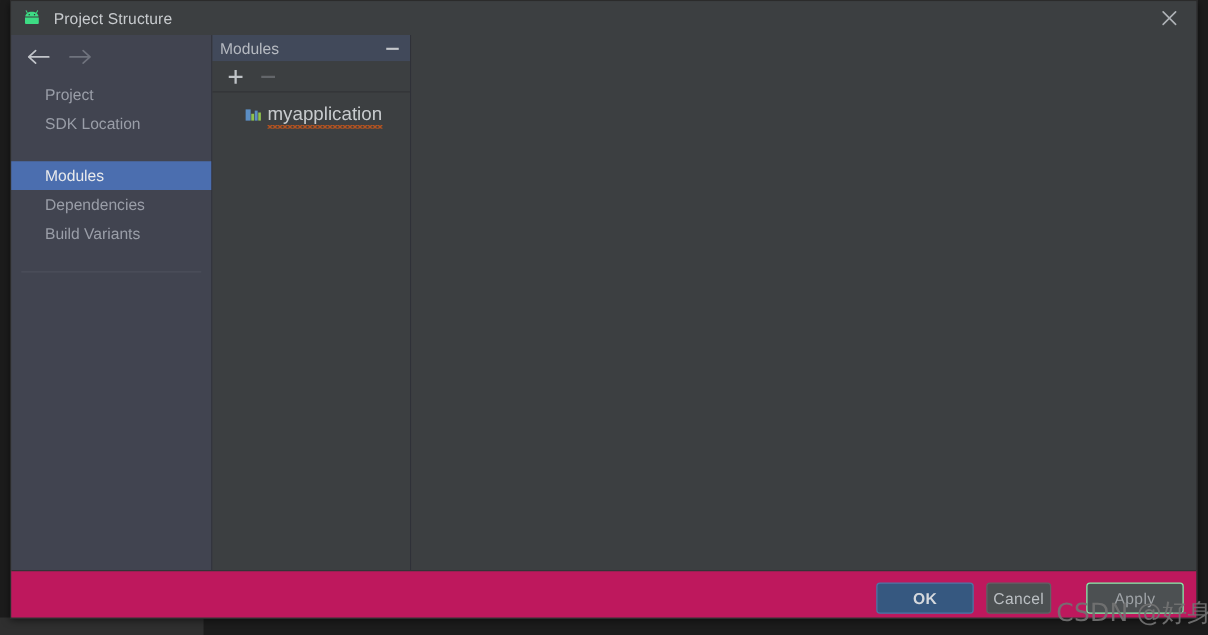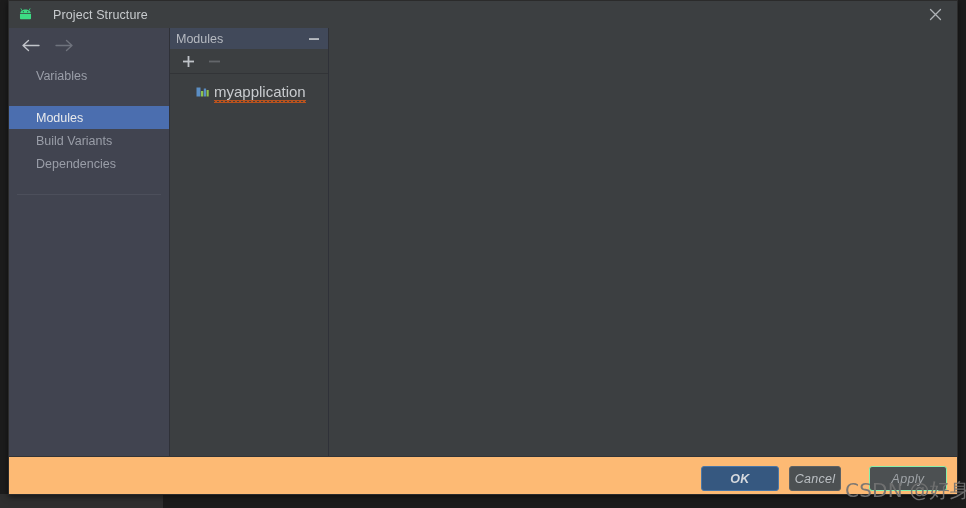--- a/index.html
+++ b/index.html
@@ -44,21 +44,20 @@
   }
 
   
   #titlebar {
     position: absolute;
     left: 0; top: 0;
     width: 100%; height: 27px;
     background: #3c3f41;
     display: flex;
     align-items: center;
-    gap: 10px;
   }
   #android-icon {
     margin-left: 8px;
     width: 17px; height: 17px;
     display: block;
   }
   #title-text {
     margin-left: 9px;
     color: #c8cbce;
     font-size: 12.5px;
@@ -228,24 +227,23 @@
     left: 320px; top: 0;
     right: 0; height: 428px;
     background: #3c3f41;
   }
 
   
   #footer {
     position: absolute;
     left: 0; top: 455px;
     width: 100%; height: 38px;
-    background: #fdba74;
+    background: #be185d;
     border-top: 1px solid #323437;
     box-sizing: border-box;
-    font-style: italic;
   }
   .dlg-btn {
     position: absolute;
     top: 9px;
     height: 25px;
     border-radius: 3px;
     font-size: 12.5px;
     display: flex;
     align-items: center;
     justify-content: center;
@@ -330,33 +328,36 @@
           </div>
           <div class="nav-arrow" id="nav-fwd">
             <svg width="19" height="13" viewBox="0 0 19 13">
               <path d="M1 6.5 H17 M11.5 1.5 L17 6.5 L11.5 11.5" stroke="#6f737d" stroke-width="1.35" fill="none" stroke-linecap="round" stroke-linejoin="round"></path>
             </svg>
           </div>
         </div>
 
         <div id="sidebar-list">
           <div class="side-item">
-            <span>Variables</span>
+            <span>Project</span>
+          </div>
+          <div class="side-item">
+            <span>SDK Location</span>
           </div>
 
           <div class="side-gap"></div>
 
           <div class="side-item selected">
             <span>Modules</span>
           </div>
           <div class="side-item">
+            <span>Dependencies</span>
+          </div>
+          <div class="side-item">
             <span>Build Variants</span>
-          </div>
-          <div class="side-item">
-            <span>Dependencies</span>
           </div>
 
           <div class="side-gap"></div>
           <div class="side-divider"></div>
           <div style="height:11px"></div>
 
         </div>
       </div>
 
       <div id="modules-col">

